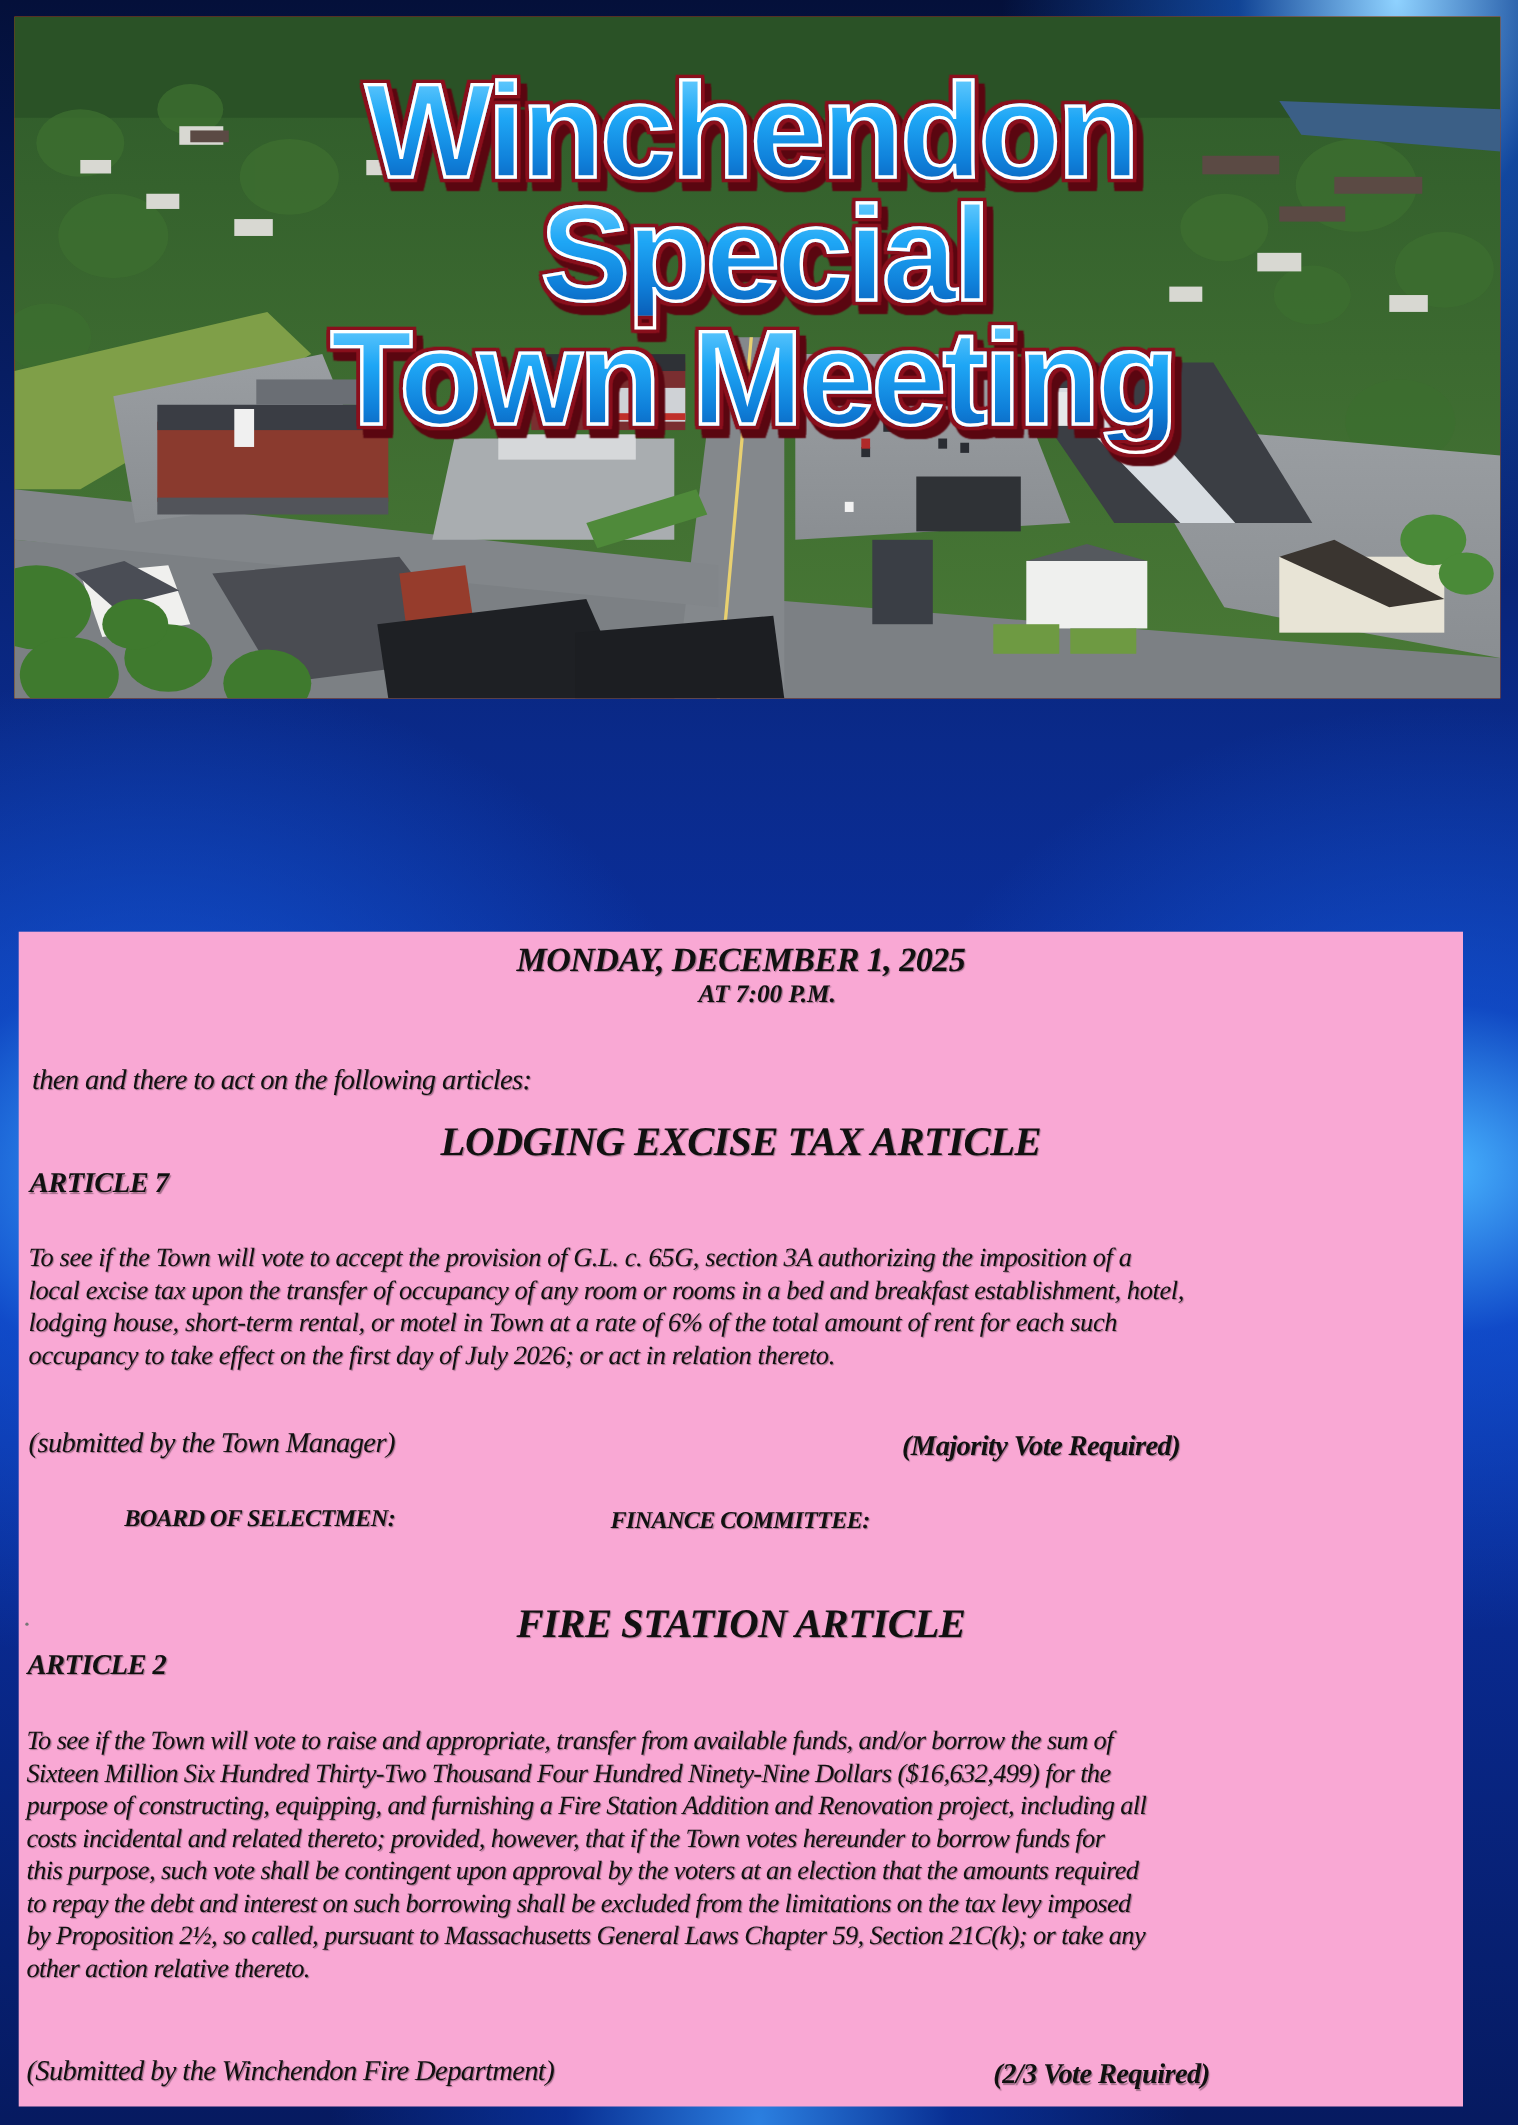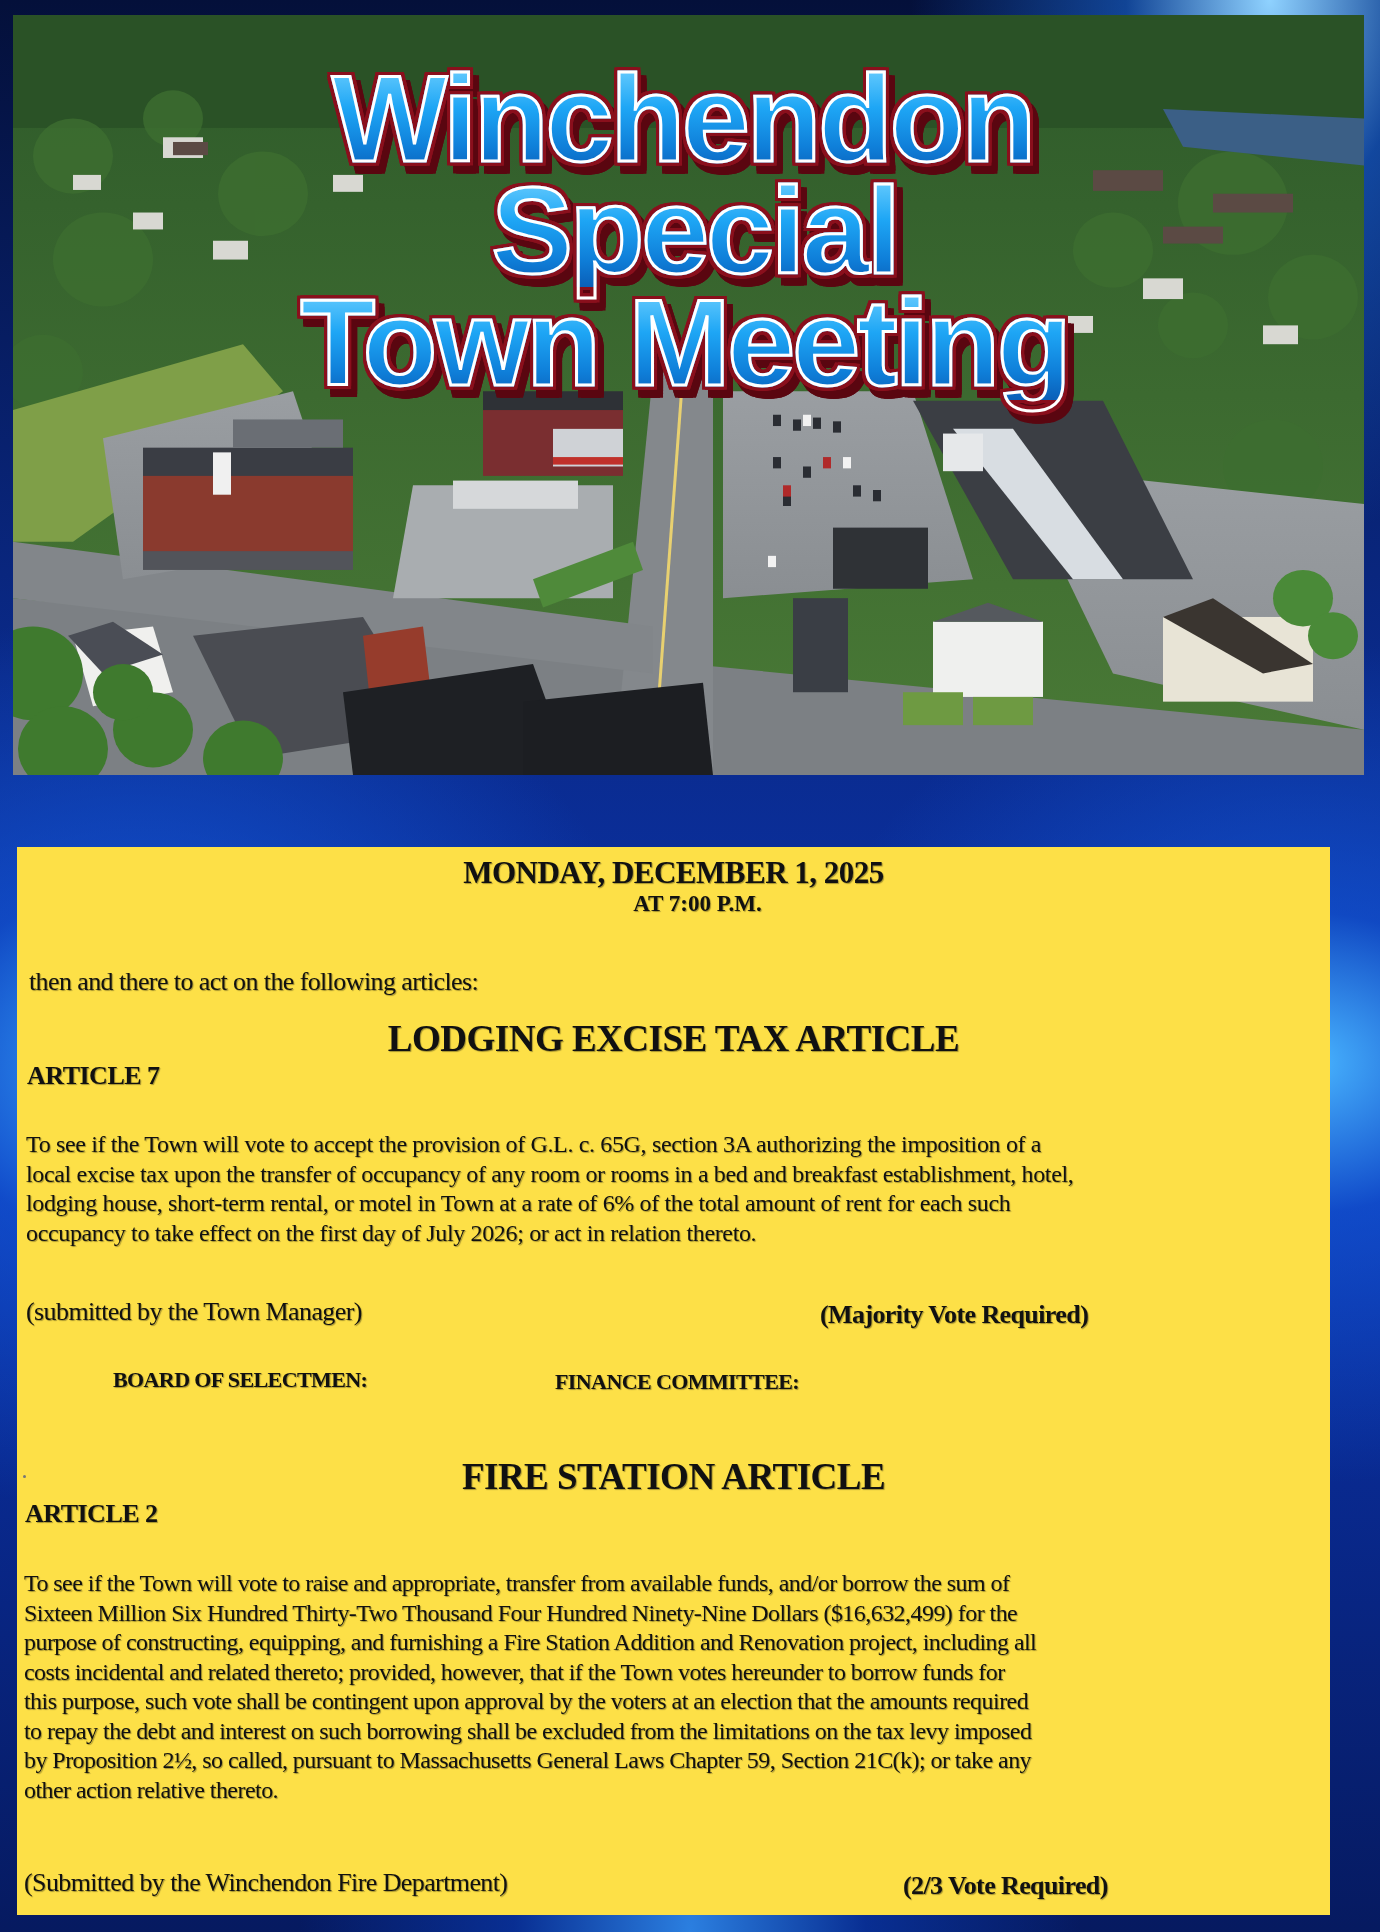--- a/index.html
+++ b/index.html
@@ -12,21 +12,21 @@
       radial-gradient(ellipse at 92% 0%, #8fd2ff 0%, rgba(30,120,240,0.5) 8%, rgba(0,0,0,0) 20%),
       radial-gradient(ellipse at 50% 100%, #2b7fe0 0%, rgba(10,60,180,0.6) 18%, rgba(0,0,0,0) 40%),
       linear-gradient(180deg, #04103a 0%, #0a2a8a 35%, #0b34b0 60%, #061a60 100%);
     font-family: "Liberation Serif", "DejaVu Serif", serif;
   }
 
   
   .hero {
     position: absolute;
     left: 13px; top: 15px;
-    width: 1351px; height: 760px;
+    width: 1351px; height: 620px;
     overflow: hidden;
     background: #c2410c;
   }
   .hero svg.scene { position: absolute; left: 0; top: 0; width: 100%; height: 100%; }
 
   .title-block {
     position: absolute;
     left: 0; right: 0; top: 48px;
     text-align: center;
     font-family: "Liberation Sans", "DejaVu Sans", sans-serif;
@@ -50,24 +50,25 @@
   }
   .title-line.l1 { margin-left: -12px; }
   .title-line.l2 { margin-left: 12px; }
   .title-line.l3 { margin-left: -8px; }
 
   
   .doc {
     position: absolute;
     left: 17px; top: 847px;
     width: 1313px; height: 1068px;
-    background: #fde047;
+    background: #f9a8d4;
     color: #111;
     font-family: "Liberation Serif", "DejaVu Serif", serif;
     text-shadow: 1px 1px 1px rgba(0,0,0,0.35);
+    font-style: italic;
   }
   .doc .abs { position: absolute; }
   .center { left: 0; right: 0; text-align: center; }
 
   .date-line { top: 8px; font-size: 31px; font-weight: 700; letter-spacing: -0.5px; }
   .time-line { top: 44px; font-size: 23px; font-weight: 700; margin-left: 48px; }
   .intro { left: 12px; top: 100px; font-size: 26px; letter-spacing: -0.6px; margin-top: 20px; }
 
   .sec-title { font-size: 37px; font-weight: 700; letter-spacing: -0.5px; }
   .sec1-title { top: 170px; }

